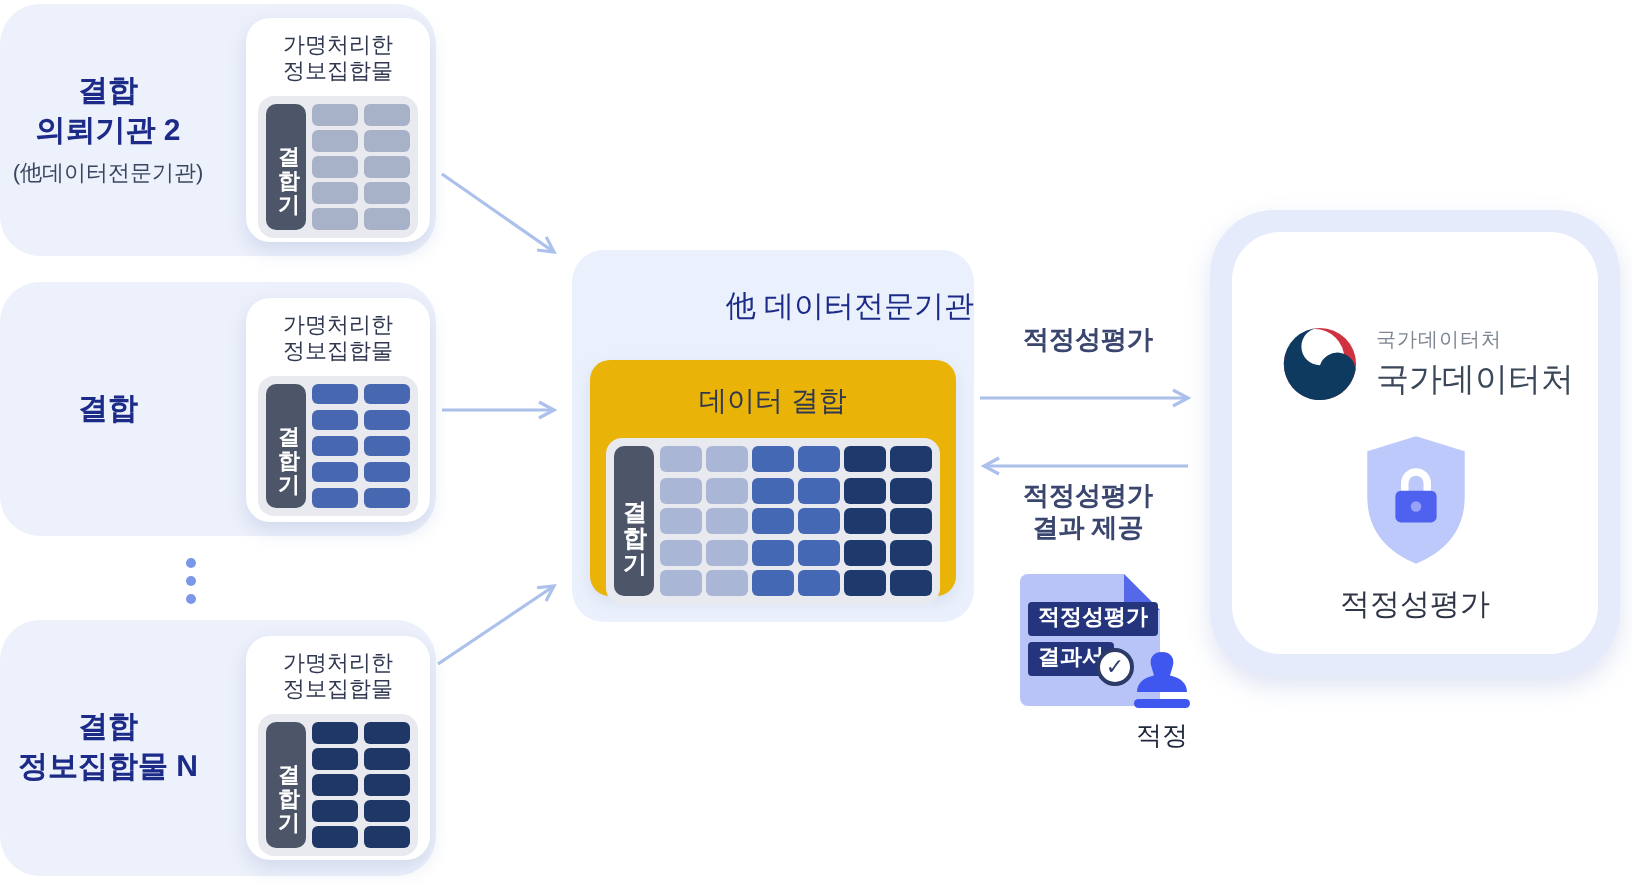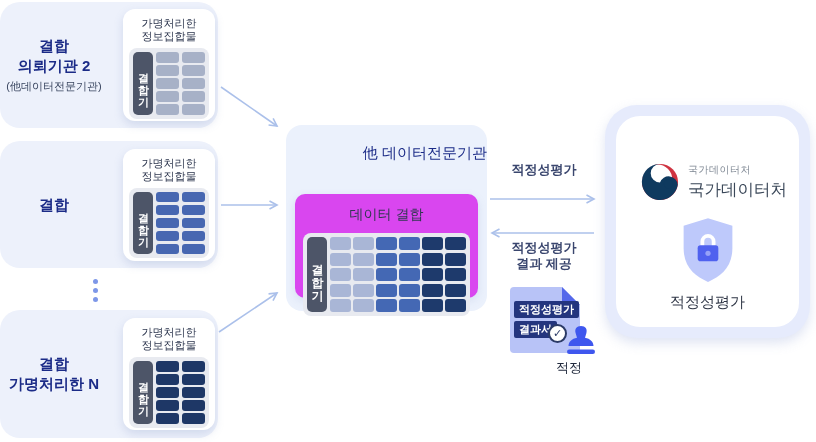--- a/index.html
+++ b/index.html
@@ -34,22 +34,22 @@
   .cell { border-radius:3px; display:block; }
 
   
   .vdots { position:absolute; left:93px; top:279px; display:flex; flex-direction:column; gap:4px; }
   .vdots i { width:5px; height:5px; border-radius:50%; background:#7d97e8; }
 
   
   .center-panel { position:absolute; left:286px; top:125px; width:201px; height:186px;
                   background:#ebf1fc; border-radius:16px; }
   .center-title { margin-top:19px; text-align:right; font-size:15px; font-weight:400; color:#1b2b87; }
-  .center-card { position:absolute; left:9px; right:9px; top:55px; bottom:13px; background:#d946ef;
-                 border-radius:10px; box-shadow:0 3px 8px rgba(120,140,190,.18);margin-top:14px; }
+  .center-card { position:absolute; left:9px; right:9px; top:55px; bottom:13px; background:#eab308;
+                 border-radius:10px; box-shadow:0 3px 8px rgba(120,140,190,.18); }
   .center-card-title { margin-top:12px; text-align:center; font-size:14px; font-weight:500; color:#2f3850; }
   .big-grid { margin:9px 8px 0; padding:4px; background:#e8eaf0; border-radius:8px; display:flex; gap:3px; }
   .big-grid .vlabel { font-size:12px; }
 
   
   .arrows { position:absolute; inset:0; pointer-events:none; }
   .flow-label { position:absolute; width:106px; text-align:center; font-size:13px; font-weight:700;
                 color:#3a466e; line-height:16px; }
   .flow-label.request { left:491px; top:162px; }
   .flow-label.result  { left:491px; top:240px; }
@@ -67,21 +67,21 @@
 
   
   .report { position:absolute; left:510px; top:287px; width:96px; height:96px; }
   .report-chips { position:absolute; left:4px; top:14px; display:flex; flex-direction:column; gap:3px; }
   .chip { background:#24357e; color:#fff; font-size:11px; font-weight:700; line-height:13px;
           padding:2px 5px; border-radius:2px; align-self:flex-start; white-space:nowrap; }
   .badge { position:absolute; left:38px; top:37px; width:19px; height:19px; border-radius:50%;
            background:#fff; border:2px solid #2b3a66; color:#2b3a66; font-size:11px; font-weight:700;
            display:flex; align-items:center; justify-content:center; }
   .stamp { position:absolute; left:55px; top:37px; }
-  .stamp-label { position:absolute; left:34px; top:72px; width:50px; text-align:center;
+  .stamp-label { position:absolute; left:46px; top:72px; width:50px; text-align:center;
                  font-size:13px; color:#20293c; font-weight:500; }
 </style>
 </head>
 <body>
 
 <div class="page">
 
   <div class="req-panel p1">
     <div class="req-text">
       <div class="req-title">
@@ -146,21 +146,21 @@
   <div class="vdots">
       <i></i>
       <i></i>
       <i></i>
     </div>
 
   <div class="req-panel p3">
     <div class="req-text">
       <div class="req-title">
         <div>결합</div>
-        <div>가명처리한 N</div>
+        <div>정보집합물 N</div>
       </div>
 
     </div>
     <div class="data-card">
       <div class="card-title">
         <div>가명처리한</div>
         <div>정보집합물</div>
       </div>
       <div class="mini-grid">
         <div class="vlabel">결합기</div>

